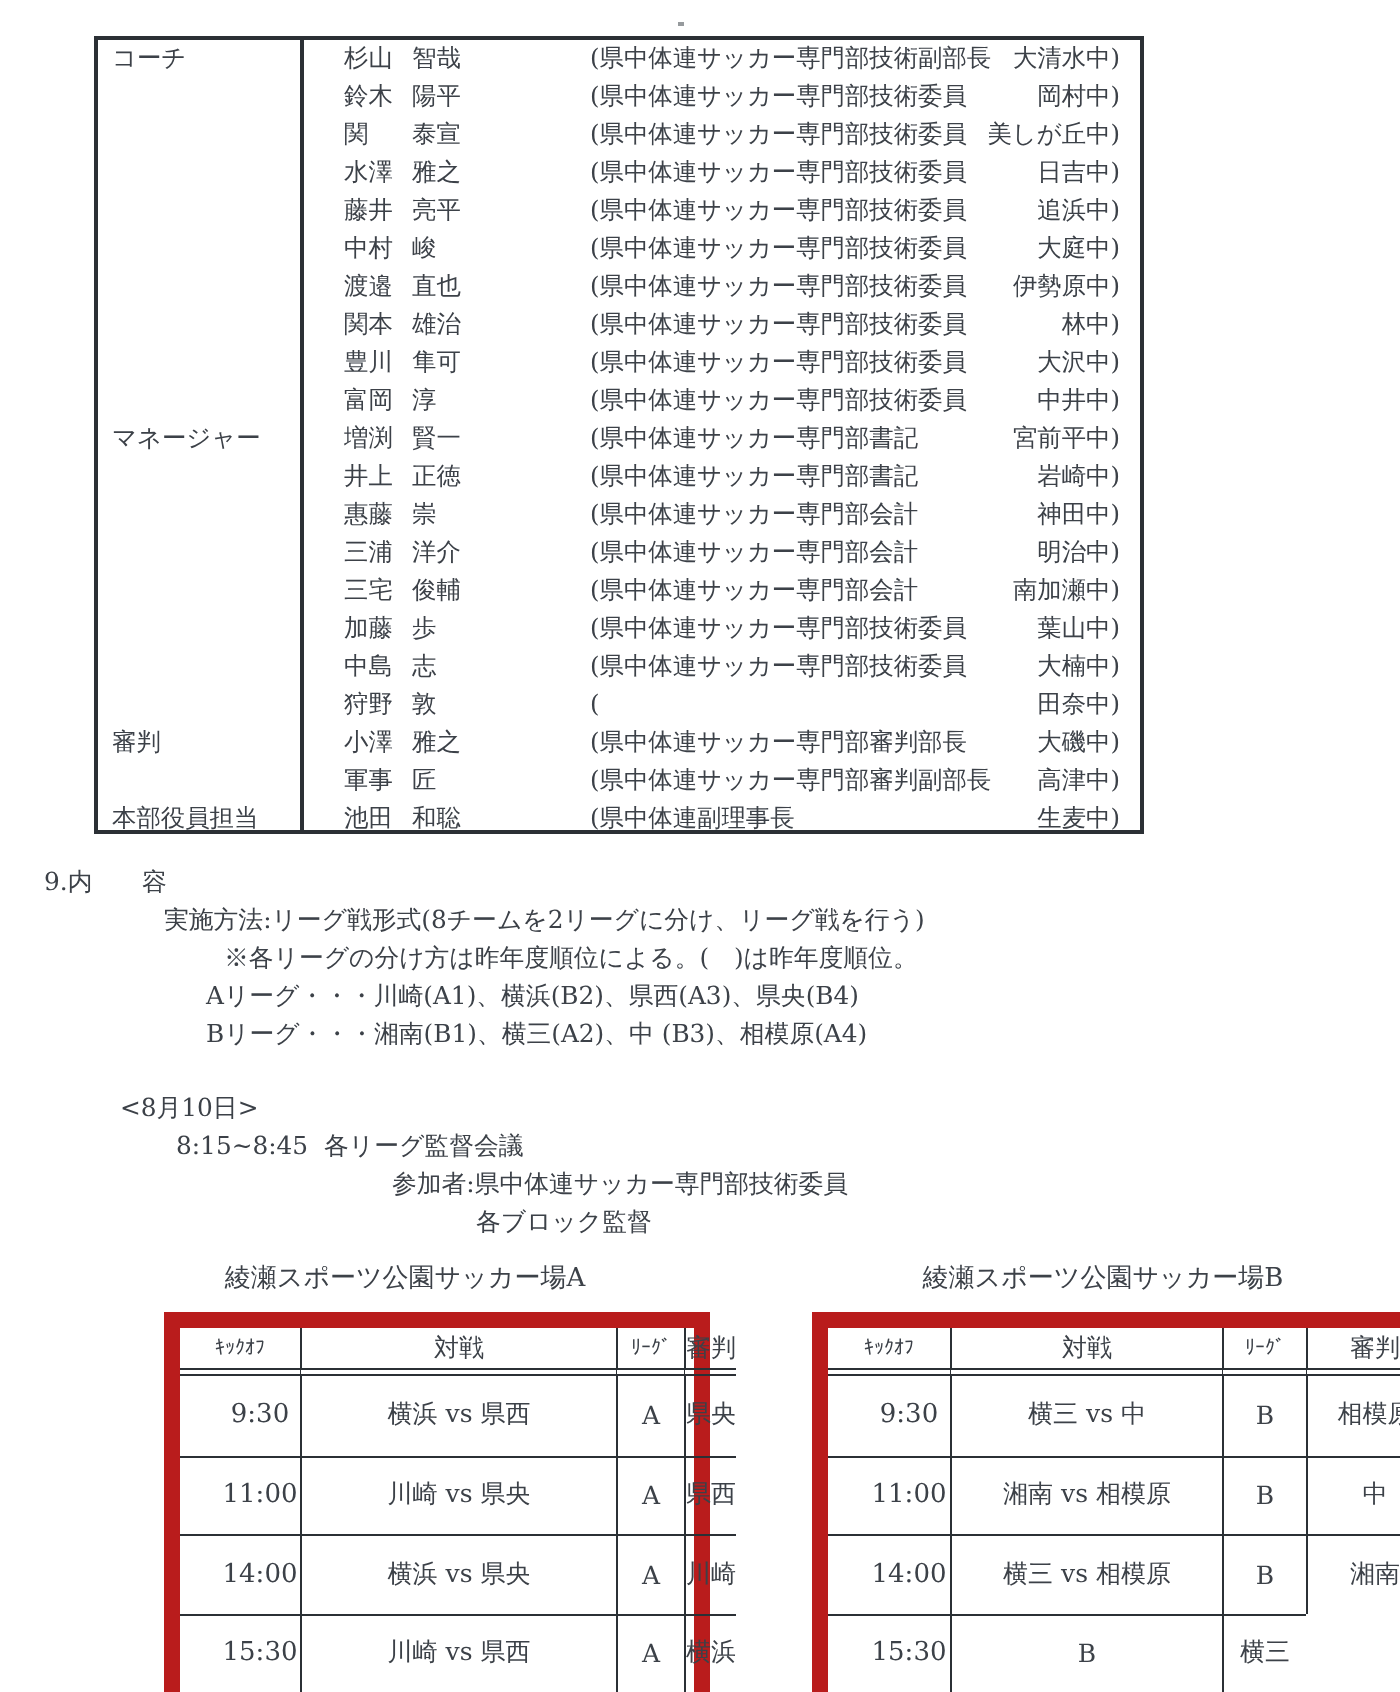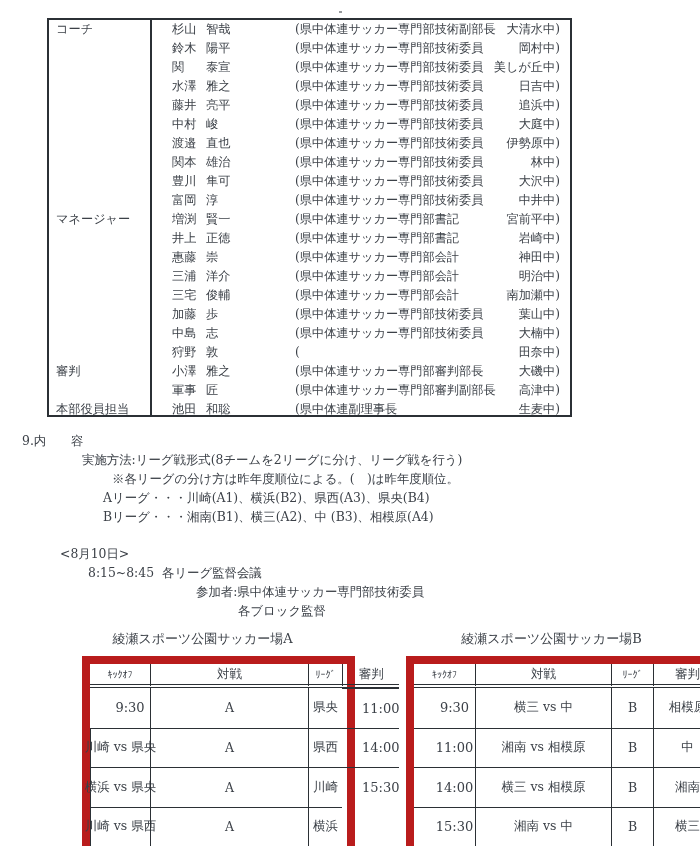--- a/index.html
+++ b/index.html
@@ -362,20 +362,21 @@
 <div class="tline participants-line2">各ブロック監督</div>
 
 <div class="sched sched-a">
   <div class="sched-title">綾瀬スポーツ公園サッカー場A</div>
   <div class="sched-grid">
       <div class="sc-cell hc c0 small">ｷｯｸｵﾌ</div>
       <div class="sc-cell hc c1">対戦</div>
       <div class="sc-cell hc c2 small">ﾘｰｸﾞ</div>
       <div class="sc-cell hc c3">審判</div>
       <div class="sc-cell bc c0 time">9:30</div>
+      <div class="sc-cell bc c1">横浜 vs 県西</div>
       <div class="sc-cell bc c2">A</div>
       <div class="sc-cell bc c3">県央</div>
       <div class="sc-cell bc c0 rt time">11:00</div>
       <div class="sc-cell bc c1 rt">川崎 vs 県央</div>
       <div class="sc-cell bc c2 rt">A</div>
       <div class="sc-cell bc c3 rt">県西</div>
       <div class="sc-cell bc c0 rt time">14:00</div>
       <div class="sc-cell bc c1 rt">横浜 vs 県央</div>
       <div class="sc-cell bc c2 rt">A</div>
       <div class="sc-cell bc c3 rt">川崎</div>
@@ -398,17 +399,16 @@
       <div class="sc-cell bc c3">相模原</div>
       <div class="sc-cell bc c0 rt time">11:00</div>
       <div class="sc-cell bc c1 rt">湘南 vs 相模原</div>
       <div class="sc-cell bc c2 rt">B</div>
       <div class="sc-cell bc c3 rt">中</div>
       <div class="sc-cell bc c0 rt time">14:00</div>
       <div class="sc-cell bc c1 rt">横三 vs 相模原</div>
       <div class="sc-cell bc c2 rt">B</div>
       <div class="sc-cell bc c3 rt">湘南</div>
       <div class="sc-cell bc c0 rt time">15:30</div>
-      <div class="sc-cell bc c1 rt">湘南 vs 中</div>
       <div class="sc-cell bc c2 rt">B</div>
       <div class="sc-cell bc c3 rt">横三</div>
     </div>
 </div>
 
 </body></html>

